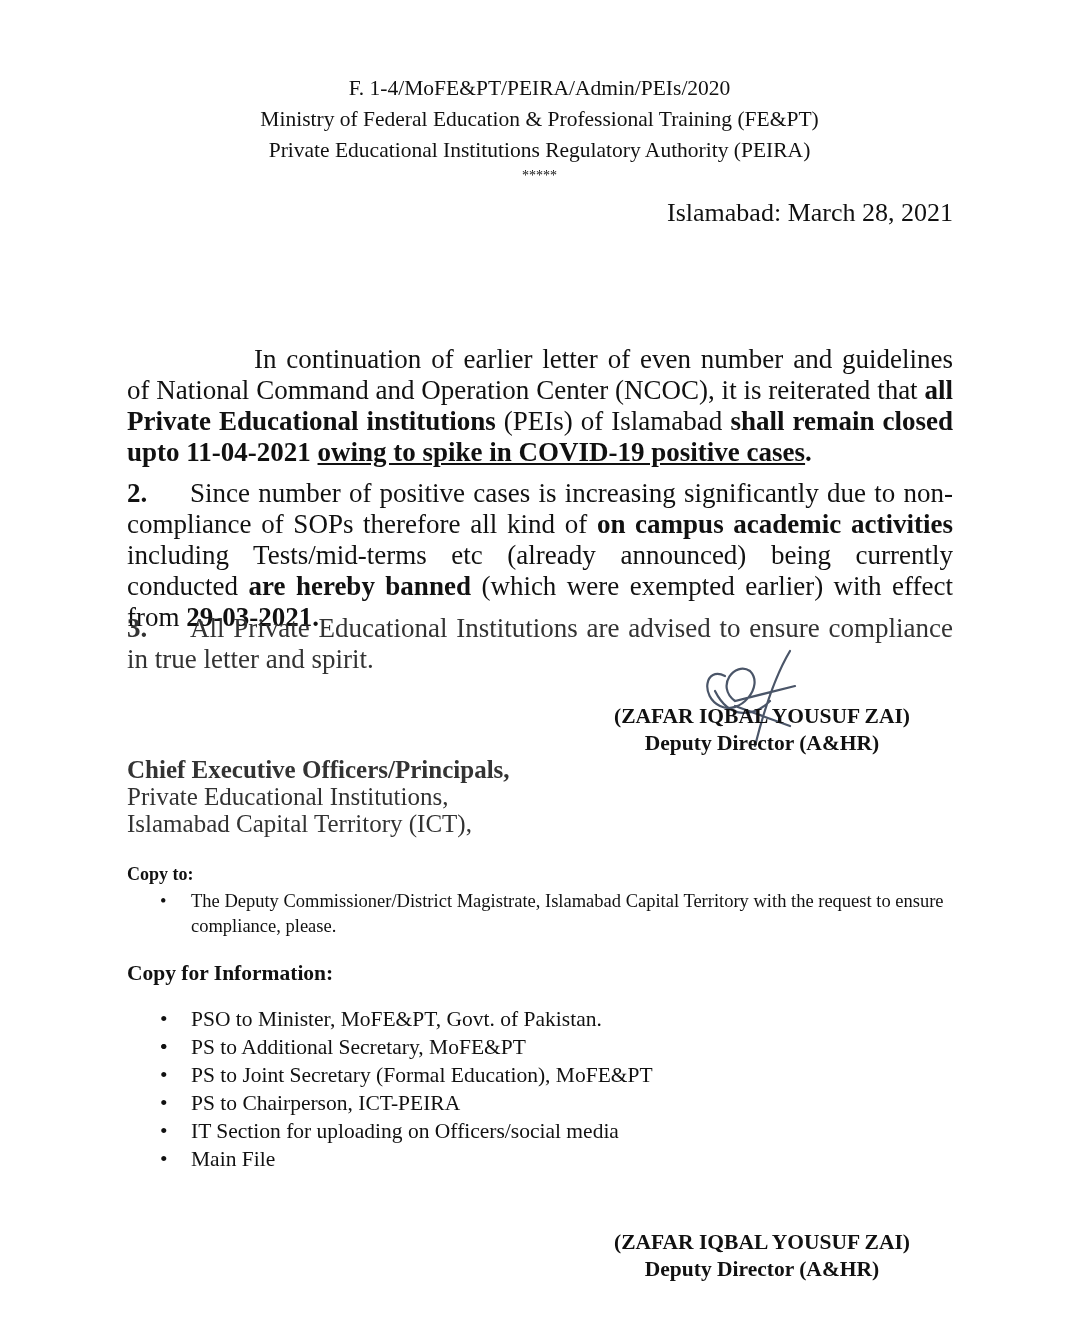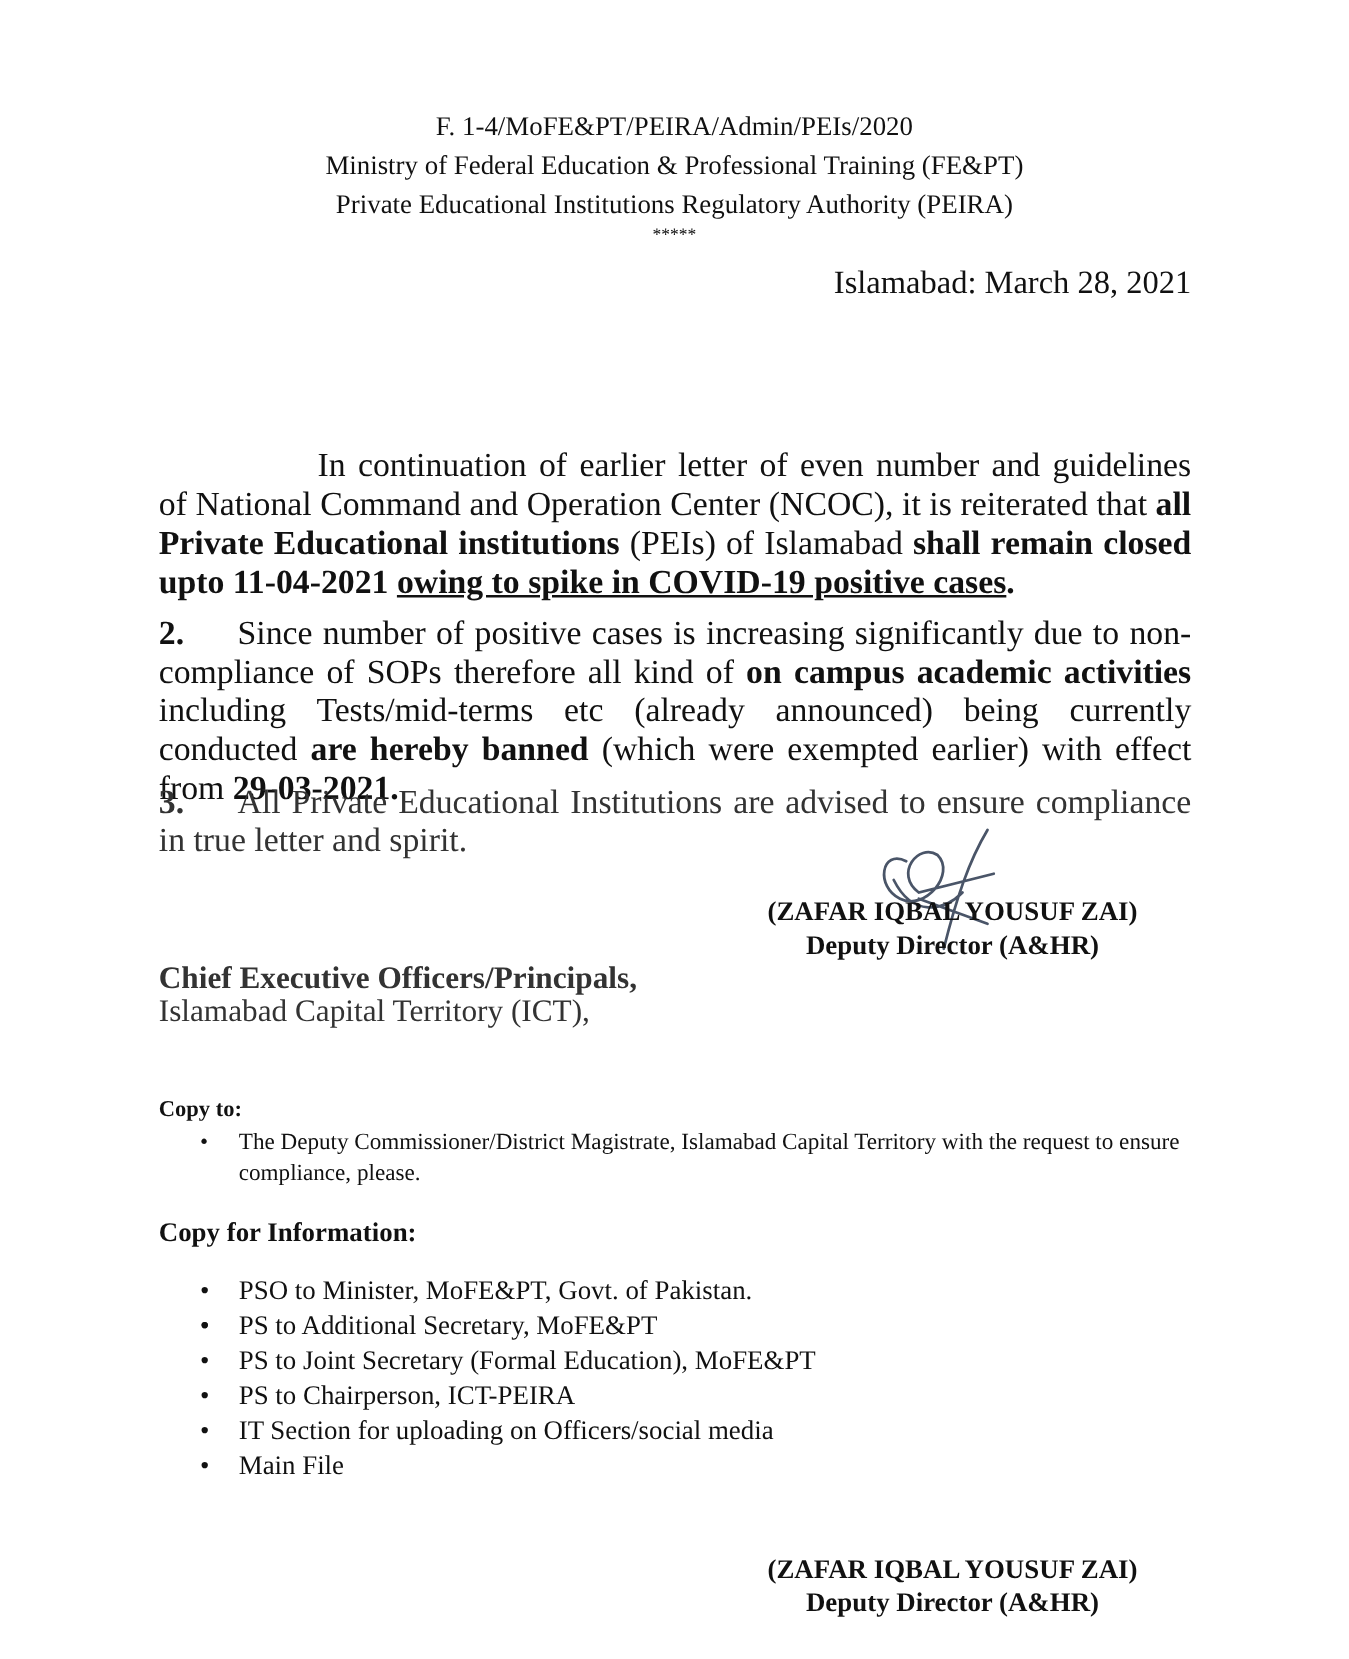--- a/index.html
+++ b/index.html
@@ -1,18 +1,18 @@
 <!DOCTYPE html>
 <html><head>
 <meta charset="utf-8">
 <style>
   html, body { margin: 0; padding: 0; background: #ffffff; }
   body { width: 1079px; height: 1327px; position: relative; overflow: hidden;
          font-family: "Liberation Serif", "DejaVu Serif", serif; color: #111; }
-  .page { position: absolute; left: 0; top: 17px; width: 1079px; height: 995px; font-family: Liberation Serif, serif; }
+  .page { position: absolute; left: 0; top: 4px; width: 1079px; height: 995px; font-family: Liberation Serif, serif; }
   .hdr { position: absolute; left: 0; width: 1079px; text-align: center; font-size: 21.5px; line-height: 31px; }
   .stars { font-size: 14px; line-height: 20px; }
   .date { position: absolute; right: 126px; top: 194px; font-size: 26px; }
   .subject { position: absolute; left: 127px; top: 256px; font-size: 21.5px; }
   .subject .lab { display: inline-block; width: 127px; }
   .subject .val { font-weight: bold; text-decoration: underline; }
   .para { position: absolute; left: 127px; width: 826px; font-size: 27px; line-height: 31px; text-align: justify; margin-top: 23px; }
   .para b { font-weight: bold; }
   .indent { display: inline-block; width: 127px; }
   .num { display: inline-block; width: 63px; font-weight: bold; }
@@ -60,20 +60,21 @@
     <path d="M95 5 C80 30, 70 60, 60 100 M30 30 C10 20, 5 50, 25 60 C45 70, 70 40, 55 25 C40 15, 20 40, 40 55 L100 40 M20 45 C35 75, 60 70, 75 55 M40 60 L95 80" fill="none" stroke="#4a5568" stroke-width="2.2" stroke-linecap="round"></path>
   </svg>
 
   <div class="sig" style="left:582px; top:699px;">
     <div>(ZAFAR IQBAL YOUSUF ZAI)</div>
     <div>Deputy Director (A&amp;HR)</div>
   </div>
 
   <div class="addr">
     <div class="b">Chief Executive Officers/Principals,</div>
+    <div>Private Educational Institutions,</div>
     <div>Islamabad Capital Territory (ICT),</div>
   </div>
 
   <div class="copyto">Copy to:</div>
   <div class="cclist" style="top:885px;">
     <div class="bullet-row">
       <span class="dot">•</span>
       <span>The Deputy Commissioner/District Magistrate, Islamabad Capital Territory with the request to ensure compliance, please.</span>
     </div>
   </div>

